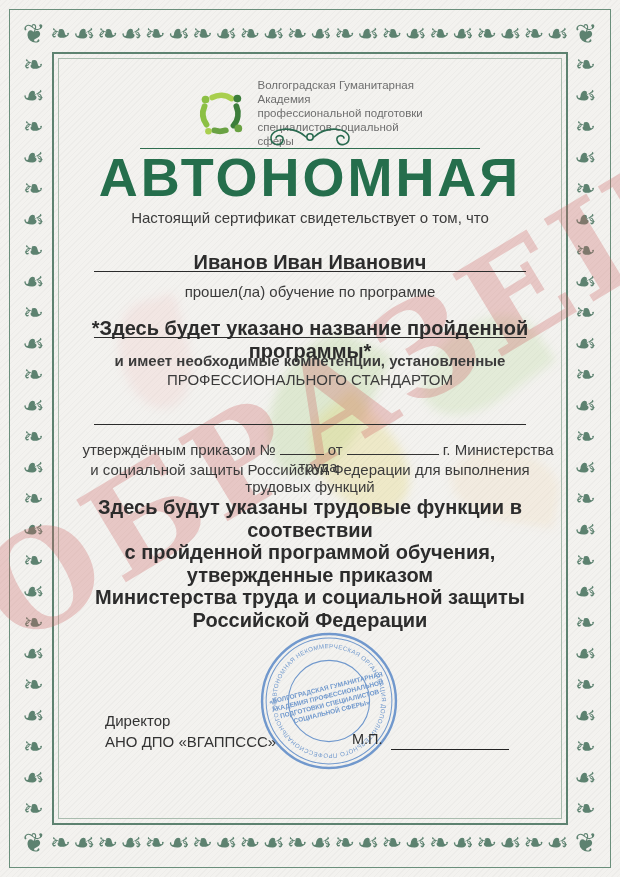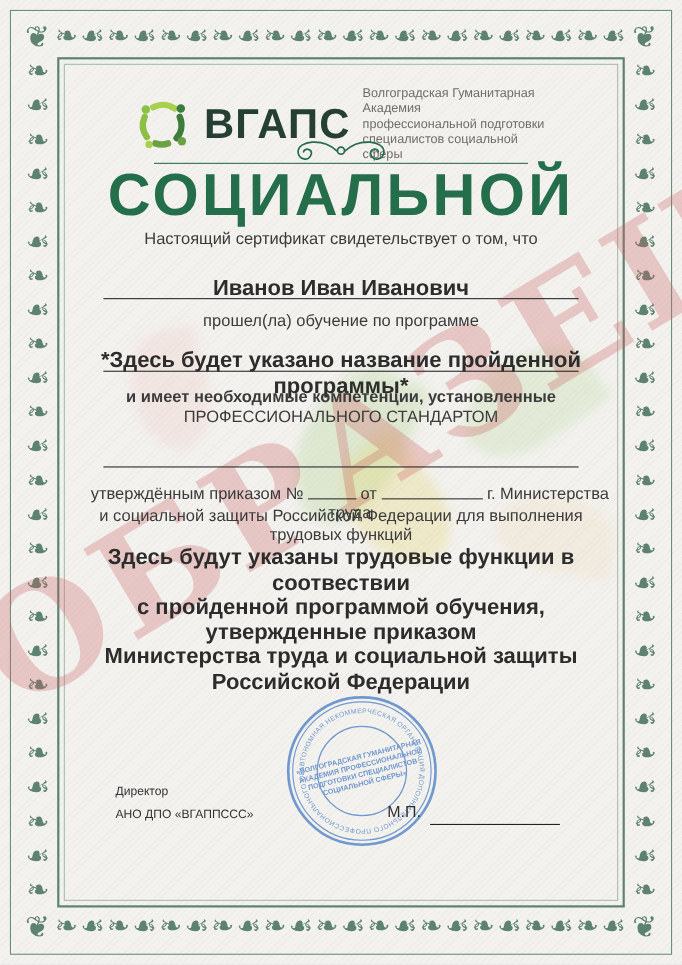--- a/index.html
+++ b/index.html
@@ -78,21 +78,21 @@
   .comp1   { top:294px;font-weight:bold; }
   .comp2   { top:313px; }
   .order1  { top:383px;padding-left:16px; }
   .order2  { top:403px; }
   .blank{ display:inline-block; border-bottom:1.2px solid #333; height:13px; vertical-align:baseline; margin:0 4px;}
   .blank-sm{ width:44px;} .blank-lg{ width:92px;}
 
   .functions{ top:438px; line-height:22.5px; }
 
   .stamp{ position:absolute; left:200px; top:572px; width:142px; height:142px; z-index:2;}
-  .director{ position:absolute; left:47px; top:652px; text-align:left; font-size:11px; line-height:21px; color:#333; z-index:3;}
+  .director{ position:absolute; left:47px; top:652px; text-align:left; font-size:15px; line-height:21px; color:#333; z-index:3;}
   .mp{ position:absolute; left:294px; top:673px; font-size:14.5px; color:#2f2f2f; z-index:3;text-align:center;}
   .sig-line{ position:absolute; left:333px; top:691px; width:118px; border-top:1.3px solid #222; z-index:3;}
 
   .disclaimer{ top:707px; font-size:11.5px; line-height:15.5px; color:#4a4a4a;}
 
   .serial-box{
     position:absolute; left:50%; bottom:13px; transform:translateX(-50%);
     background:#fcfcfb; border:2px solid #235c42; padding:7px 20px 6px;
     font-size:14.5px; font-weight:bold; color:#232323; white-space:nowrap; z-index:6;
   }
@@ -130,38 +130,37 @@
             <path d="M14 40 A19 19 0 0 1 12 21" stroke="#8cc044" stroke-width="6"></path>
             <path d="M20 12 A19 19 0 0 1 40 13" stroke="#a9cf4e" stroke-width="6"></path>
             <path d="M45 21 A19 19 0 0 1 42 41" stroke="#3c7d3b" stroke-width="6"></path>
             <path d="M34 46 A19 19 0 0 1 22 46" stroke="#6aa243" stroke-width="6"></path>
           </g>
           <circle cx="13" cy="14" r="4" fill="#8cc044"></circle>
           <circle cx="46" cy="13" r="4" fill="#3c7d3b"></circle>
           <circle cx="47" cy="44" r="4" fill="#6aa243"></circle>
           <circle cx="16" cy="47" r="3.4" fill="#a9cf4e"></circle>
         </svg>
-        <div class="logo-word">ВГАПС</div>
         <div class="logo-tag">
           <div>Волгоградская Гуманитарная Академия</div>
           <div>профессиональной подготовки</div>
           <div>специалистов социальной сферы</div>
         </div>
       </div>
 
       <div class="abs divider">
         <svg width="170" height="24" viewBox="0 0 170 24" fill="none" stroke="#2a6b50" stroke-width="1.6" stroke-linecap="round">
           <circle cx="85" cy="11" r="3.2"></circle>
           <path d="M81 11 C 68 -1, 46 2, 46 12 C 46 19, 56 21.5, 58 14 C 58.8 9.5, 52 8, 51 12"></path>
           <path d="M89 11 C 102 -1, 124 2, 124 12 C 124 19, 114 21.5, 112 14 C 111.2 9.5, 118 8, 119 12"></path>
         </svg>
       </div>
       <div class="divider-line"></div>
 
-      <div class="abs title">СОЦИАЛЬНОЙ</div>
+      <div class="abs title">АВТОНОМНАЯ</div>
 
       <div class="abs intro t-normal">Настоящий сертификат свидетельствует о том, что</div>
       <div class="abs name t-bold">Иванов Иван Иванович</div>
       <div class="rule rule1"></div>
       <div class="abs prg-intro t-normal">прошел(ла) обучение по программе</div>
       <div class="abs program t-bold">*Здесь будет указано название пройденной программы*</div>
       <div class="rule rule2"></div>
       <div class="abs comp1 t-normal">и имеет необходимые компетенции, установленные</div>
       <div class="abs comp2 t-normal">ПРОФЕССИОНАЛЬНОГО СТАНДАРТОМ</div>
       <div class="rule rule3"></div>

